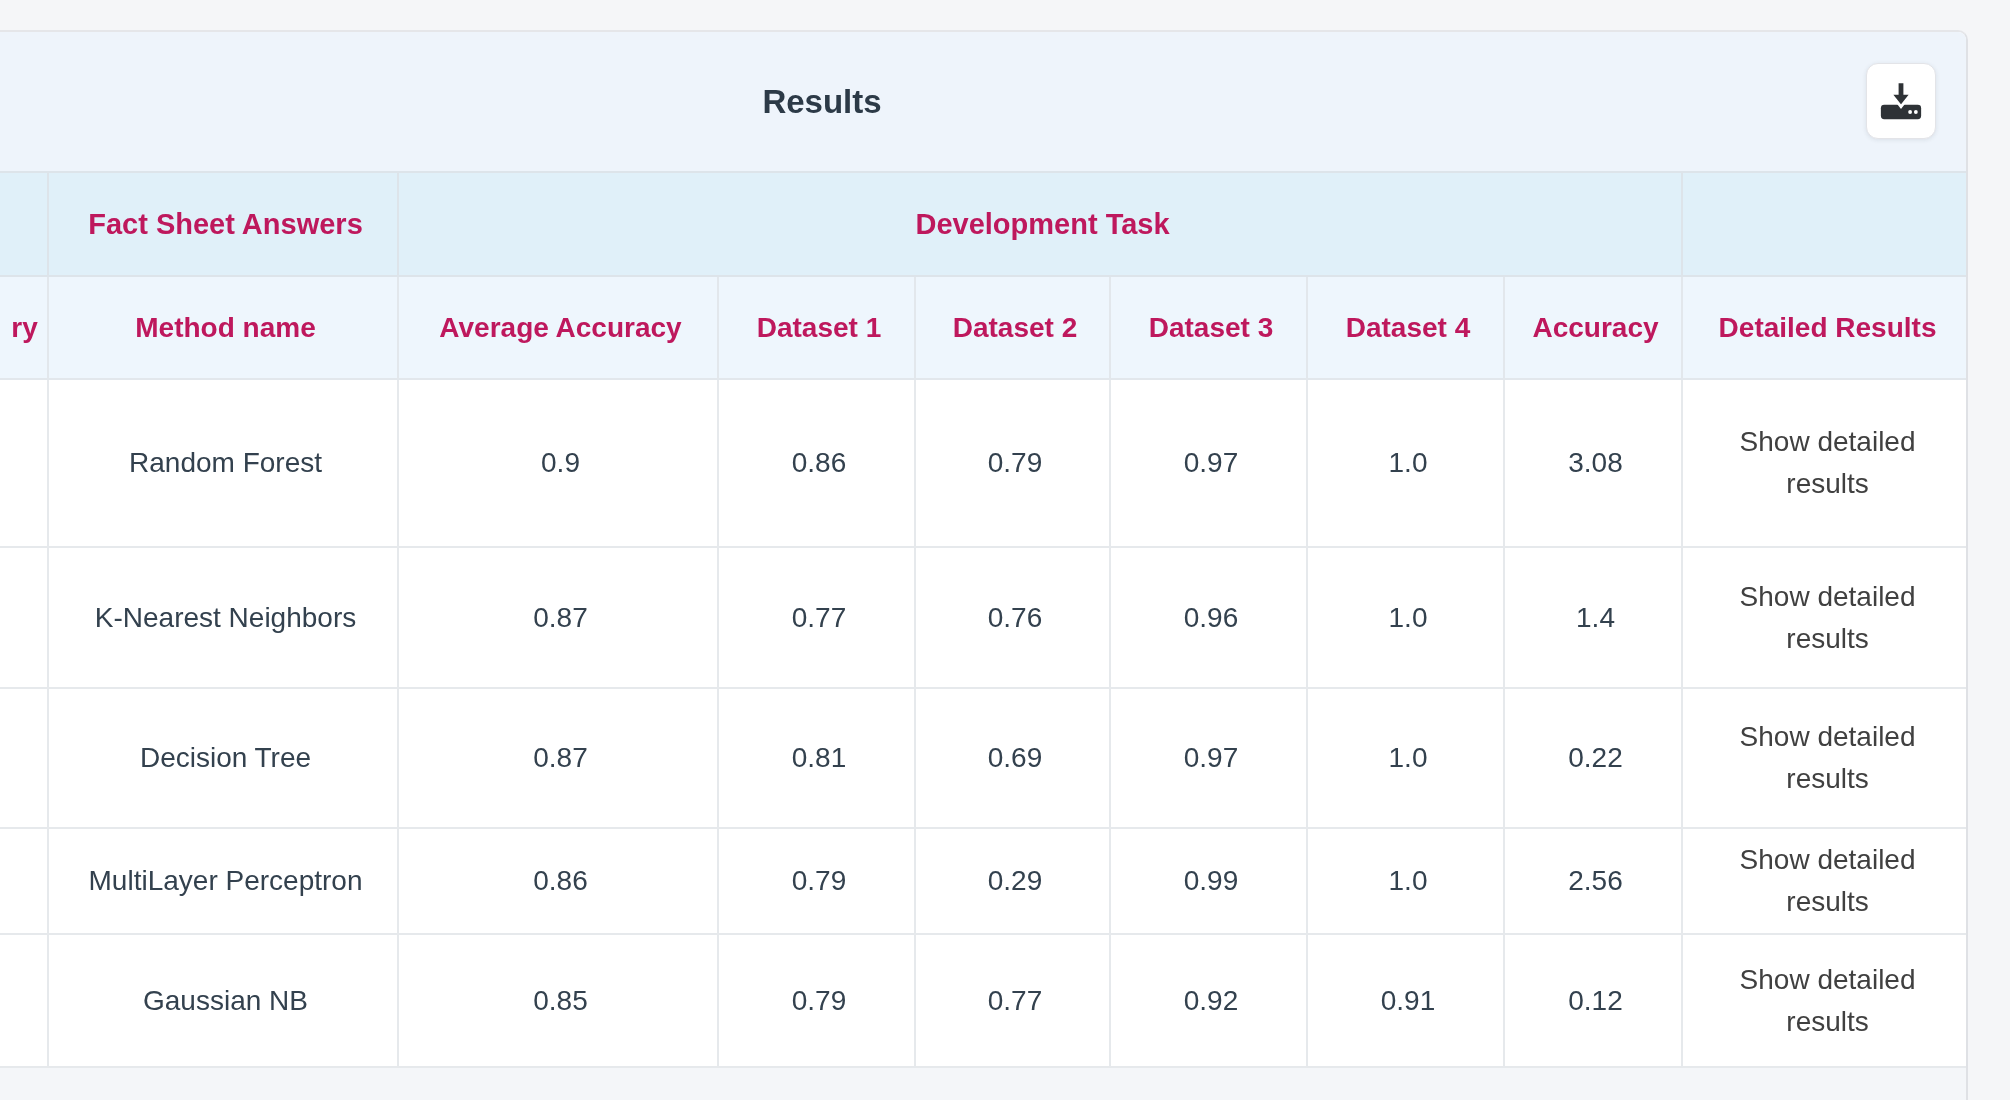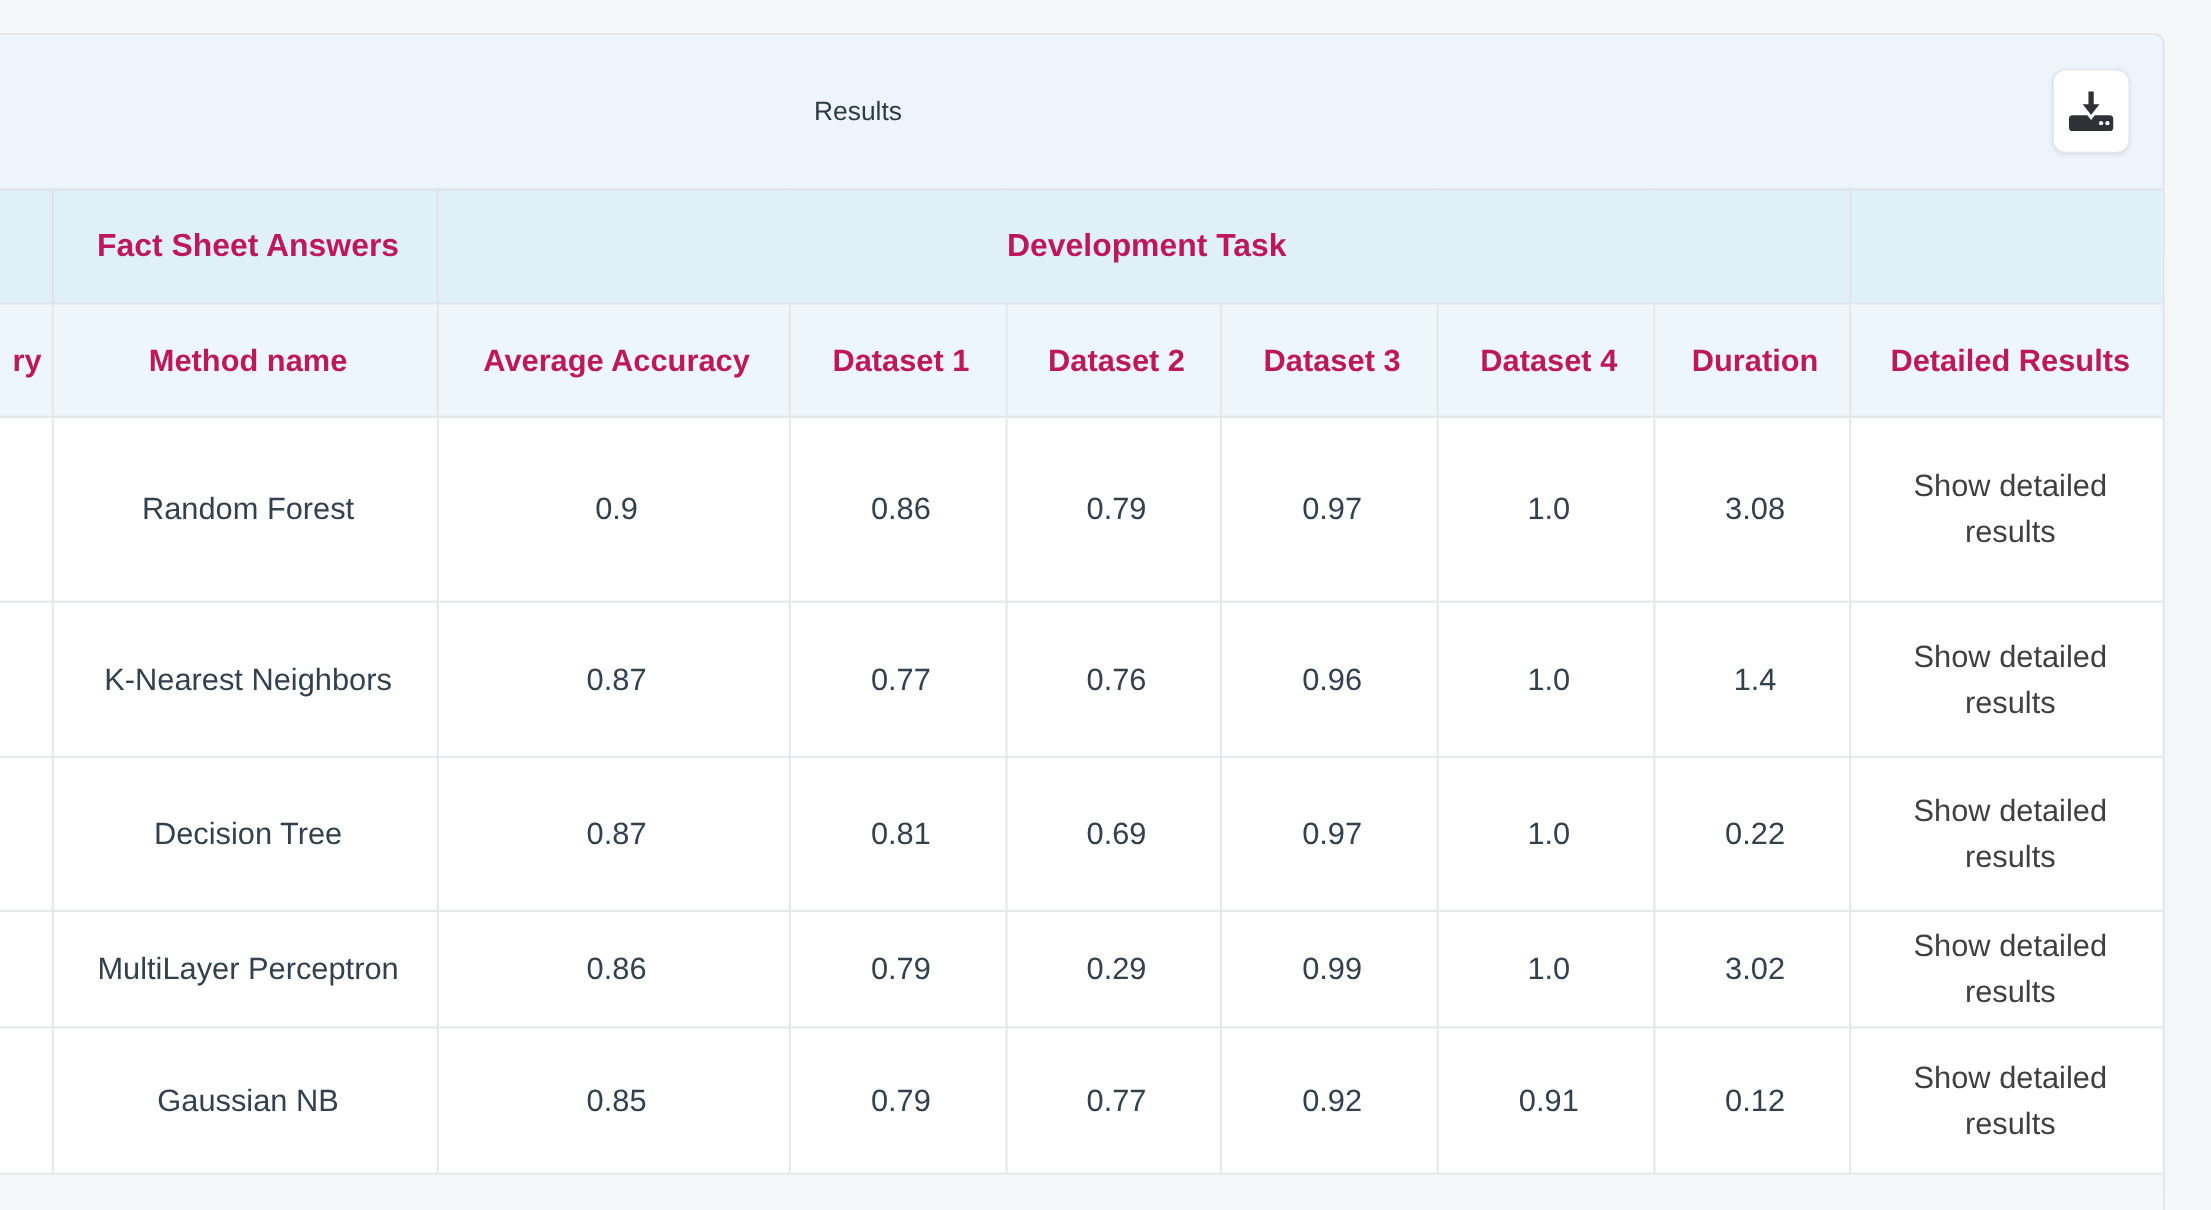--- a/index.html
+++ b/index.html
@@ -20,24 +20,24 @@
     border-top-right-radius: 10px;
     overflow: hidden;
   }
   .results-header {
     position: relative;
     width: 100%; height: 139px;
     background: #eef4fb;
   }
   .results-title {
     position: absolute;
-    left: 780px; top: 50%;
+    left: 822px; top: 50%;
     transform: translate(-50%, -50%);
-    font-size: 24px;
-    font-weight: 400;
+    font-size: 33px;
+    font-weight: 700;
     color: #2c3a47;
   }
   .download-btn {
     position: absolute;
     right: 30px; top: 31px;
     width: 70px; height: 76px;
     background: #ffffff;
     border: 1px solid #e3e4e8;
     border-radius: 12px;
     box-shadow: 0 1px 4px rgba(40,50,60,0.10);
@@ -133,21 +133,21 @@
         <th></th>
       </tr>
       <tr class="colhdr-row">
         <th class="ry-cell">ry</th>
         <th>Method name</th>
         <th>Average Accuracy</th>
         <th>Dataset 1</th>
         <th>Dataset 2</th>
         <th>Dataset 3</th>
         <th>Dataset 4</th>
-        <th>Duration</th>
+        <th>Accuracy</th>
         <th>Detailed Results</th>
       </tr>
     </thead>
     <tbody id="rows-body">
   <tr style="height: 168px;">
     <td></td>
     <td>Random Forest</td>
     <td>0.9</td>
     <td>0.86</td>
     <td>0.79</td>
@@ -188,21 +188,21 @@
   </tr>
 
   <tr style="height: 106px;">
     <td></td>
     <td>MultiLayer Perceptron</td>
     <td>0.86</td>
     <td>0.79</td>
     <td>0.29</td>
     <td>0.99</td>
     <td>1.0</td>
-    <td>3.02</td>
+    <td>2.56</td>
     <td>
       <a class="detail-link">Show detailed results</a>
     </td>
   </tr>
 
   <tr style="height: 133px;">
     <td></td>
     <td>Gaussian NB</td>
     <td>0.85</td>
     <td>0.79</td>

